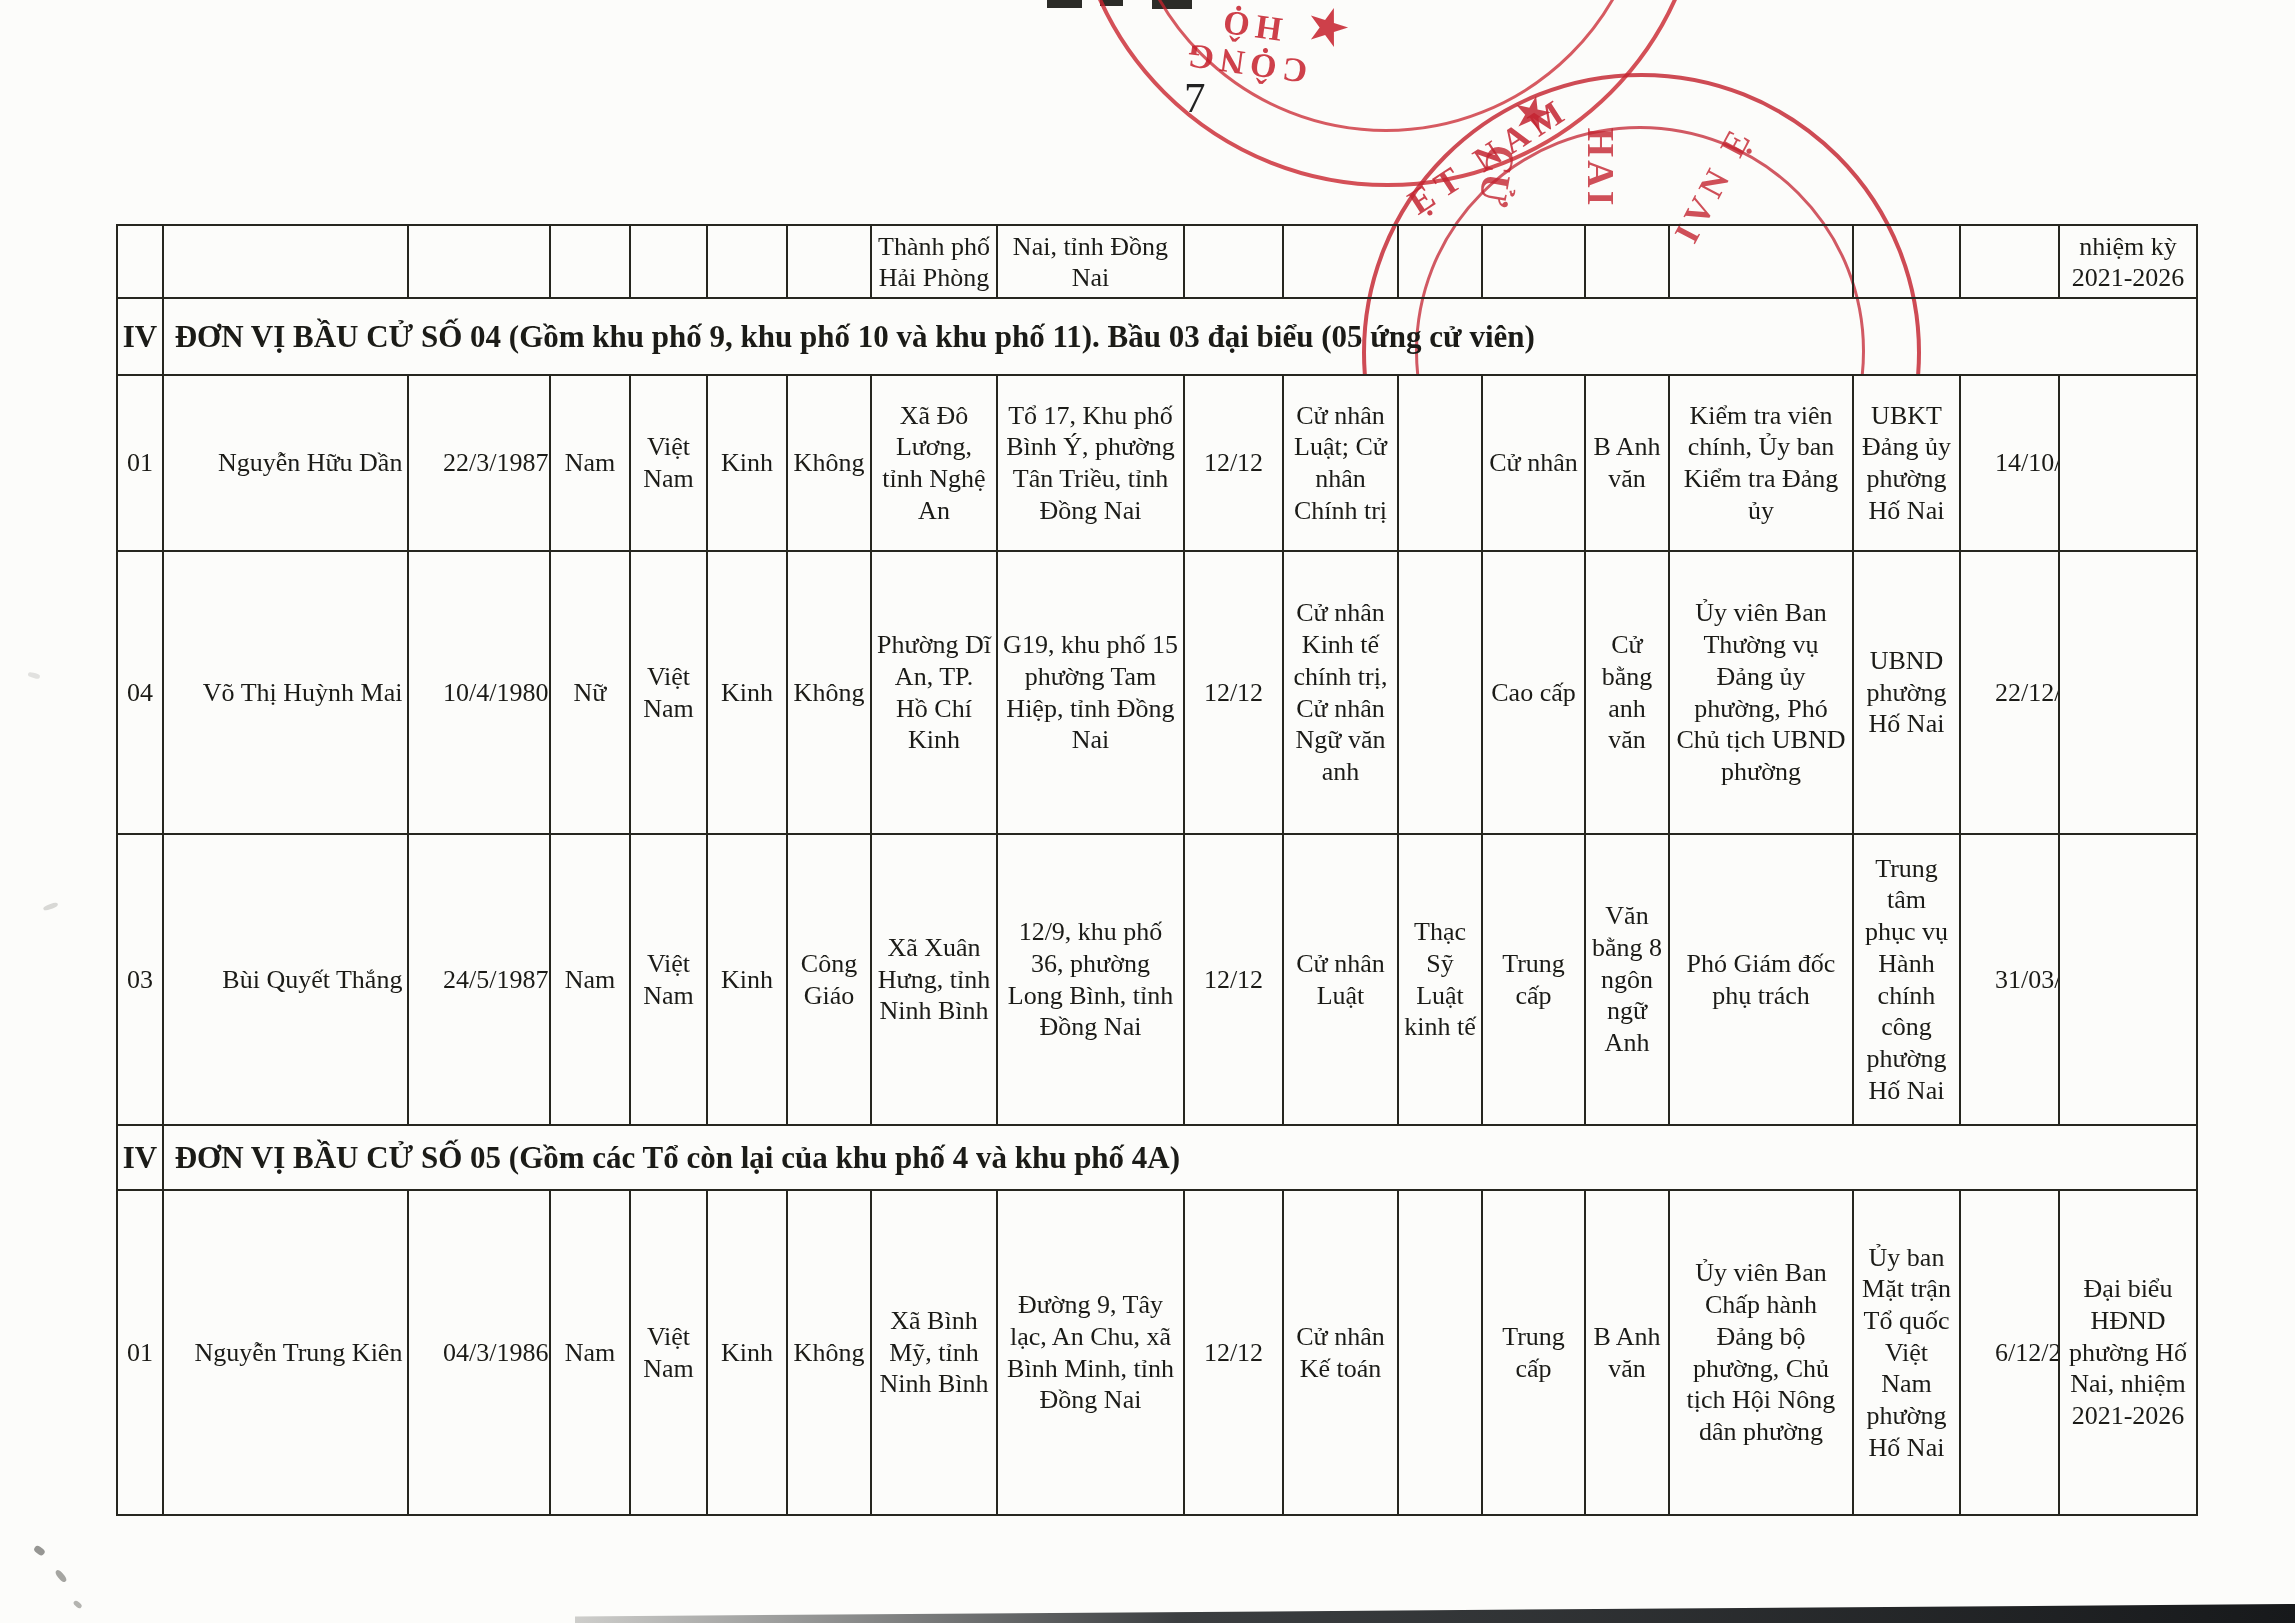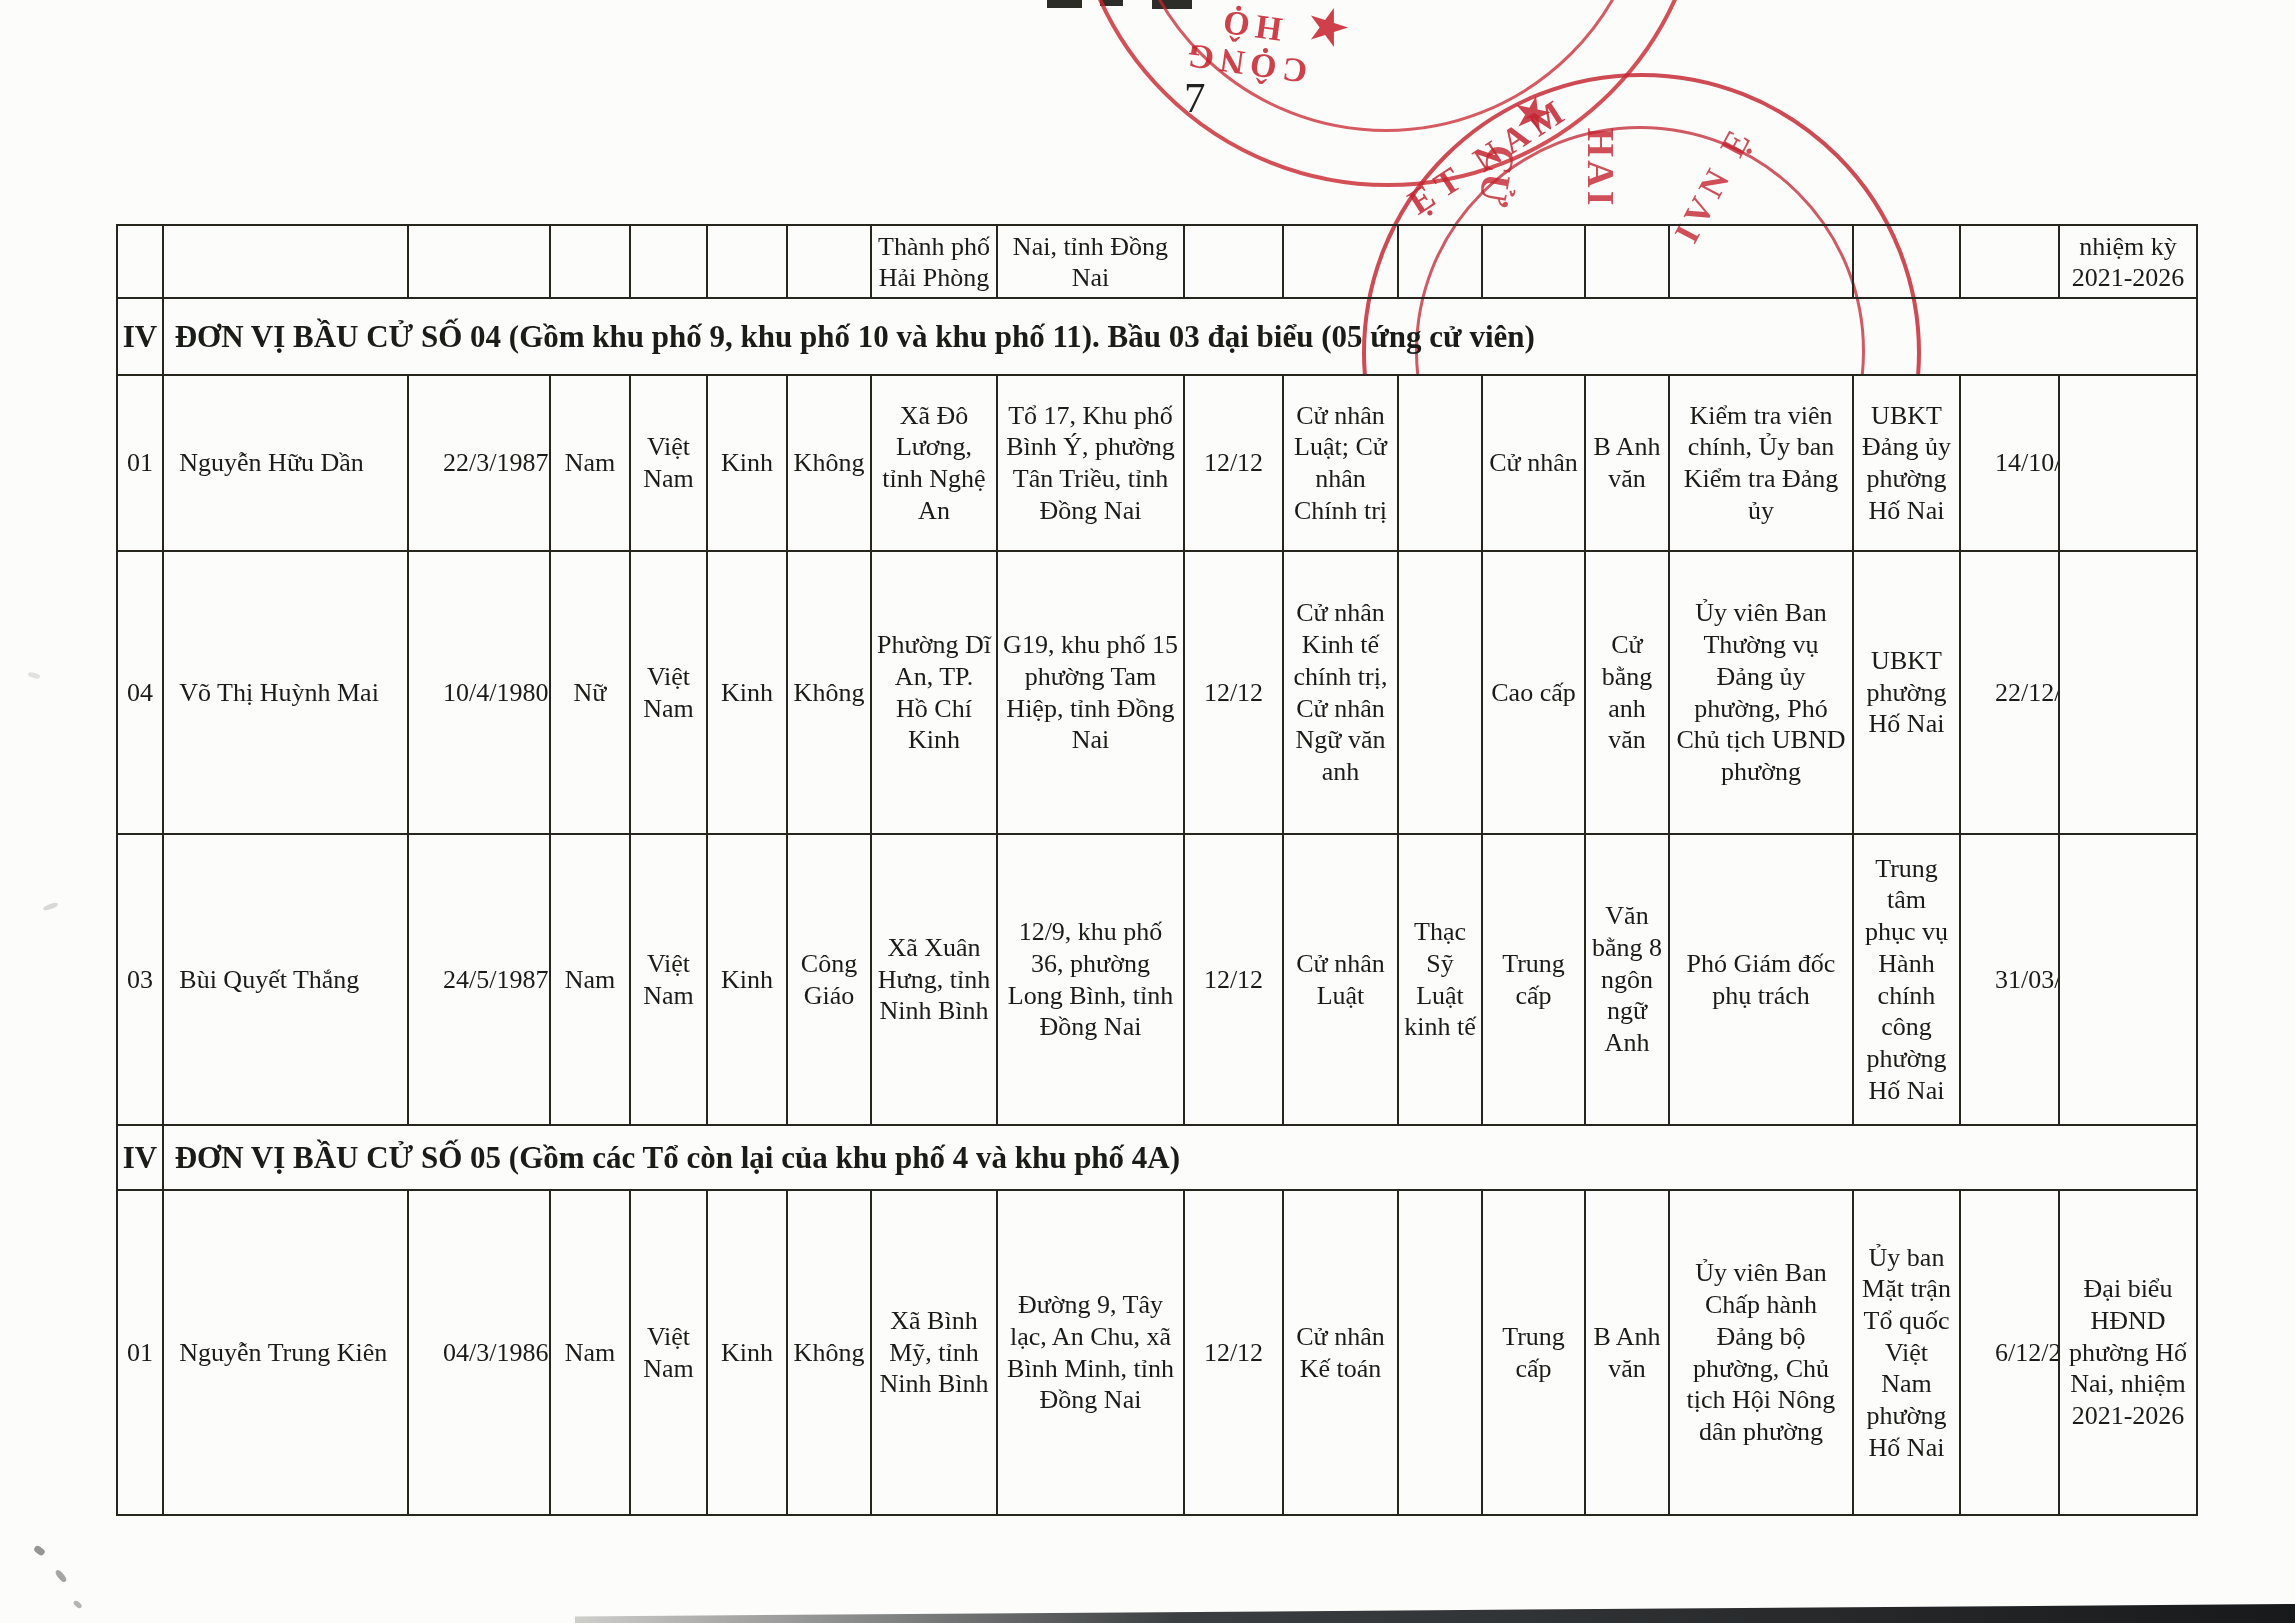--- a/index.html
+++ b/index.html
@@ -32,21 +32,21 @@
   #stamp2-t3{position:absolute;left:291px;top:98px;transform:rotate(-62deg);font-size:35px;font-weight:bold;letter-spacing:6.1px;color:rgba(195,35,48,.8);}
   
   #tbl{
     position:absolute;left:116px;top:224px;width:2081px;
     border-collapse:collapse;table-layout:fixed;
   }
   #tbl td{
     border:2.3px solid #26261f;vertical-align:middle;text-align:center;
     font-size:26px;line-height:1.22;padding:3.1px 4.6px;overflow:hidden;
   }
-  #tbl .cn{text-align:left;padding-left:15.3px;}
+  #tbl .cn{text-align:right;padding-left:15.3px;}
   #tbl .top td{vertical-align:top;padding-top:4.6px;}
   #tbl .sec td{font-weight:bold;font-size:31px;}
   #tbl .sec .sec-title{text-align:left;padding-left:10.7px;}
   #tbl .nowrap{white-space:nowrap;padding-left:34px;}
   
   .smudge{position:absolute;background:#6b6b66;border-radius:40%;}
   #botband{
     position:absolute;left:575px;top:1604px;width:1720px;height:20px;
     background:linear-gradient(to right, rgba(120,120,116,.35), #3c3f41 35%, #17191b);
     clip-path:polygon(0 62%,100% 0,100% 100%,0 100%);
@@ -160,21 +160,21 @@
       <td>Kinh</td>
       <td>Không</td>
       <td>Phường Dĩ An, TP. Hồ Chí Kinh</td>
       <td>G19, khu phố 15 phường Tam Hiệp, tỉnh Đồng Nai</td>
       <td>12/12</td>
       <td>Cử nhân Kinh tế chính trị, Cử nhân Ngữ văn anh</td>
       <td></td>
       <td>Cao cấp</td>
       <td>Cử bằng anh văn</td>
       <td>Ủy viên Ban Thường vụ Đảng ủy phường, Phó Chủ tịch UBND phường</td>
-      <td>UBKT phường Hố Nai</td>
+      <td>UBND phường Hố Nai</td>
       <td class="nowrap">22/12/2004</td>
       <td></td>
     </tr>
 
     <tr style="height:291px">
       <td>03</td>
       <td class="cn">Bùi Quyết Thắng</td>
       <td class="nowrap">24/5/1987</td>
       <td>Nam</td>
       <td>Việt Nam</td>

